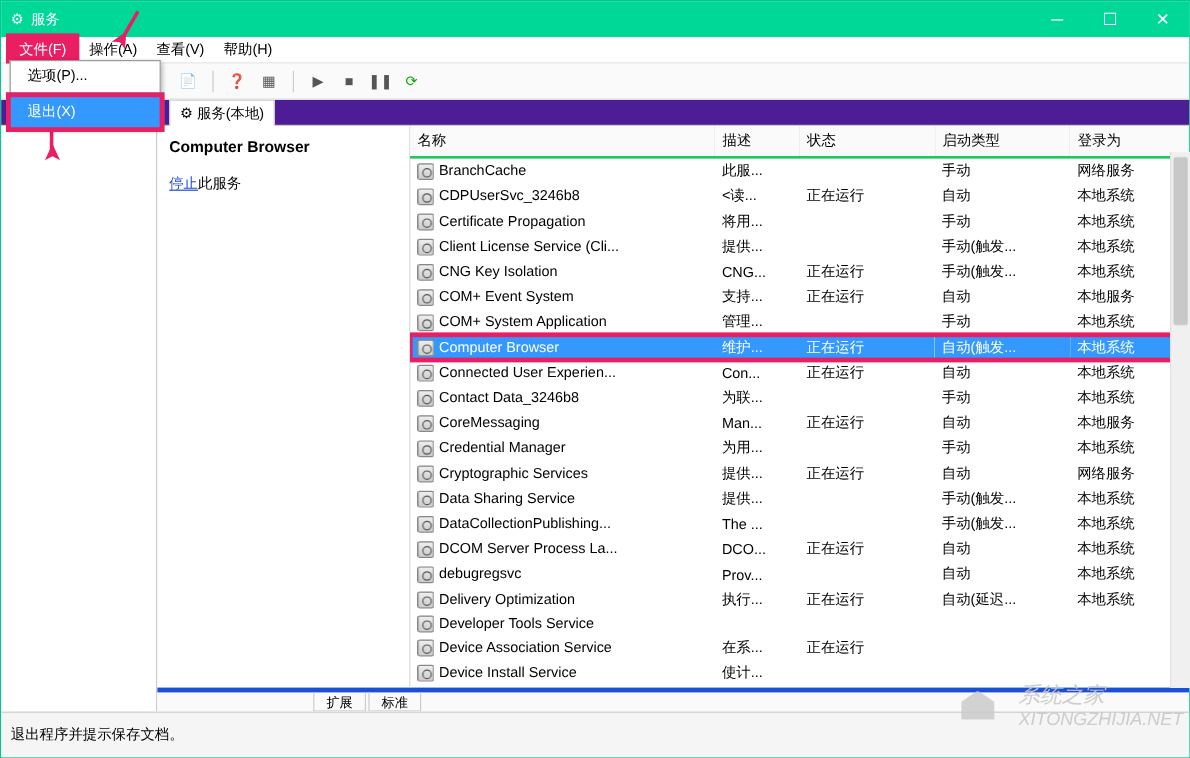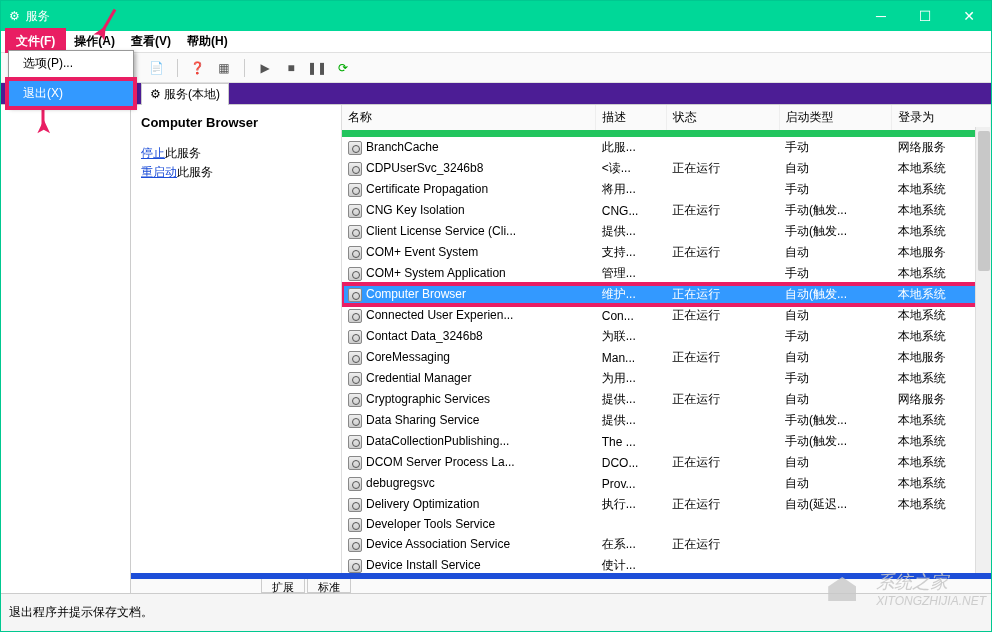--- a/index.html
+++ b/index.html
@@ -3,21 +3,21 @@
 <meta charset="utf-8">
 <style>
 * { box-sizing: border-box; margin: 0; padding: 0; }
 body { font-family: "Microsoft YaHei", "Segoe UI", Tahoma, sans-serif; font-size: 12px; background: #fff; overflow: hidden; width: 992px; height: 632px; position: relative; }
 .window { width: 992px; height: 632px; display: flex; flex-direction: column; border: 1px solid #00c890; }
 .titlebar { height: 30px; background: #00d898; display: flex; align-items: center; padding: 0 8px; color: #fff; }
 .titlebar .icon { margin-right: 6px; }
 .titlebar .title { flex: 1; font-size: 12px; }
 .titlebar .win-btns { display: flex; gap: 16px; }
 .titlebar .win-btns span { width: 28px; text-align: center; cursor: pointer; font-size: 14px; }
-.menubar { height: 22px; background: #fff; display: flex; align-items: center; padding: 0 4px; border-bottom: 1px solid #e0e0e0; font-weight: bold; }
+.menubar { height: 22px; background: #fff; display: flex; align-items: center; padding: 0 4px; border-bottom: 1px solid #e0e0e0; }
 .menubar .item { padding: 2px 8px; cursor: pointer; }
 .menubar .item.hi { background: #e91e63; color: #fff; border: 3px solid #e91e63; margin: -3px 0; }
 .toolbar { height: 30px; background: #fafafa; display: flex; align-items: center; padding: 0 8px; border-bottom: 1px solid #e0e0e0; gap: 6px; position: relative; }
 .toolbar .tbtn { width: 20px; height: 20px; display: flex; align-items: center; justify-content: center; cursor: pointer; color: #555; }
 .toolbar .sep { width: 1px; height: 18px; background: #ccc; margin: 0 4px; }
 .dropdown { position: absolute; top: 50px; left: 8px; width: 126px; background: #fff; border: 1px solid #999; z-index: 100; box-shadow: 2px 2px 4px rgba(0,0,0,.3); }
 .dropdown .ditem { padding: 4px 14px; cursor: pointer; }
 .dropdown .dsep { height: 1px; background: #ccc; margin: 2px 4px; }
 .dropdown .ditem.hi { background: #3399ff; color: #fff; border: 4px solid #e91e63; margin: -4px; position: relative; z-index: 2; }
 .body { flex: 1; display: flex; overflow: hidden; }
@@ -25,28 +25,28 @@
 .tabbar2 { height: 22px; border-bottom: 1px solid #ccc; display: flex; align-items: center; padding-left: 140px; background: #4c1d95; }
 .tabbar2 .tab { padding: 2px 8px; border: 1px solid #ccc; border-bottom: none; background: #fff; margin-right: 2px; cursor: pointer; }
 .main { flex: 1; display: flex; flex-direction: column; overflow: hidden; justify-content: center; }
 .panes { flex: 1; display: flex; overflow: hidden; }
 .detail { width: 210px; padding: 8px 10px; font-size: 12px; line-height: 1.6; overflow-y: auto; }
 .detail h3 { font-weight: bold; margin-bottom: 10px; font-size: 13px; }
 .detail a { color: #1d4ed8; text-decoration: underline; cursor: pointer; }
 .detail .desc { margin-top: 14px; }
 .list { flex: 1; overflow: auto; border-left: 1px solid #ddd; position: relative; }
 .list table { width: 100%; border-collapse: collapse; table-layout: fixed; }
-.list th { text-align: left; padding: 4px 6px; font-weight: normal; background: #fafafa; border-bottom: 7px solid #22c55e; border-right: 1px solid #eee; position: sticky; top: 0; }
+.list th { text-align: left; padding: 4px 6px; font-weight: normal; background: #fafafa; border-bottom: 2px solid #22c55e; border-right: 1px solid #eee; position: sticky; top: 0; }
 .list td { padding: 2px 6px; white-space: nowrap; overflow: hidden; text-overflow: ellipsis; }
 .list tr.sel td { background: #3399ff; color: #fff; }
 .list tr.sel { outline: 4px solid #e91e63; outline-offset: -2px; }
 .svc-icon { display: inline-block; width: 14px; height: 14px; vertical-align: middle; margin-right: 4px; border: 1px solid #888; border-radius: 2px; background: linear-gradient(#eee,#ccc); position: relative; }
 .svc-icon::after { content: ""; position: absolute; width: 6px; height: 6px; border: 1px solid #555; border-radius: 50%; left: 3px; top: 3px; }
 .statusbar { height: 38px; background: #f5f5f5; border-top: 1px solid #ccc; display: flex; align-items: center; padding: 0 8px; }
-.btabs { height: 20px; display: flex; padding-left: 130px; border-top: 6px solid #1d4ed8; background: #fafafa; font-family: Liberation Serif, serif; }
+.btabs { height: 20px; display: flex; padding-left: 130px; border-top: 4px solid #1d4ed8; background: #fafafa; font-family: Liberation Serif, serif; }
 .btabs .bt { padding: 1px 10px; border: 1px solid #ccc; border-top: none; margin-right: 2px; cursor: pointer; font-size: 11px; }
 .arrow-head { position: absolute; color: #e91e63; font-size: 20px; pointer-events: none; z-index: 50; }
 .arrow-line { position: absolute; background: #e91e63; height: 3px; transform-origin: left center; z-index: 49; pointer-events: none; }
 .watermark { position: absolute; right: 6px; bottom: 24px; color: rgba(200,200,200,.9); font-size: 14px; font-style: italic; display: flex; align-items: center; gap: 20px; pointer-events: none; }
 .watermark .logo { width: 28px; height: 24px; background: rgba(200,200,200,.8); clip-path: polygon(50% 0,100% 40%,100% 100%,0 100%,0 40%); }
 .scrollbar-fake { position: absolute; right: 0; top: 22px; bottom: 0; width: 16px; background: #f0f0f0; border-left: 1px solid #ddd; }
 .scrollbar-thumb { position: absolute; top: 4px; width: 12px; left: 2px; height: 140px; background: #c8c8c8; border-radius: 2px; }
 </style>
 </head>
 <body>
@@ -92,21 +92,20 @@
     <span class="tab"><span>⚙</span> <span>服务(本地)</span></span>
   </div>
 
   <div class="body">
     <div class="leftcol"></div>
     <div class="main">
       <div class="panes">
         <div class="detail">
           <h3>Computer Browser</h3>
           <div><a>停止</a><span>此服务</span></div>
-          <div><a>重启动</a><span>此服务</span></div>
         </div>
         <div class="list">
           <table>
             <colgroup>
                 <col style="width:180px">
                 <col style="width:50px">
                 <col style="width:80px">
                 <col style="width:80px">
                 <col style="width:70px">
               </colgroup>
@@ -135,30 +134,30 @@
                   <td>本地系统</td>
                 </tr>
                 <tr>
                   <td><span class="svc-icon"></span><span>Certificate Propagation</span></td>
                   <td>将用...</td>
                   <td></td>
                   <td>手动</td>
                   <td>本地系统</td>
                 </tr>
                 <tr>
+                  <td><span class="svc-icon"></span><span>Client License Service (Cli...</span></td>
+                  <td>提供...</td>
+                  <td></td>
+                  <td>手动(触发...</td>
+                  <td>本地系统</td>
+                </tr>
+                <tr>
                   <td><span class="svc-icon"></span><span>CNG Key Isolation</span></td>
                   <td>CNG...</td>
                   <td>正在运行</td>
-                  <td>手动(触发...</td>
-                  <td>本地系统</td>
-                </tr>
-                <tr>
-                  <td><span class="svc-icon"></span><span>Client License Service (Cli...</span></td>
-                  <td>提供...</td>
-                  <td></td>
                   <td>手动(触发...</td>
                   <td>本地系统</td>
                 </tr>
                 <tr>
                   <td><span class="svc-icon"></span><span>COM+ Event System</span></td>
                   <td>支持...</td>
                   <td>正在运行</td>
                   <td>自动</td>
                   <td>本地服务</td>
                 </tr>
@@ -293,15 +292,15 @@
 
 <div class="arrow-head" style="top:20px;left:93px;transform:rotate(-60deg)">➤</div>
 <div class="arrow-line" style="top:34px;left:100px;width:30px;transform:rotate(-60deg)"></div>
 <div class="arrow-head" style="top:115px;left:35px;transform:rotate(-90deg)">➤</div>
 <div class="arrow-line" style="top:127px;left:43px;width:50px;transform:rotate(-90deg)"></div>
 
 <div class="watermark">
   <div class="logo"></div>
   <div>
     <div style="font-size:18px">系统之家</div>
-    <div style="font-size:12px">XITONGZHIJIA.NET</div>
+    <div style="font-size:15px">XITONGZHIJIA.NET</div>
   </div>
 </div>
 
 </body></html>

